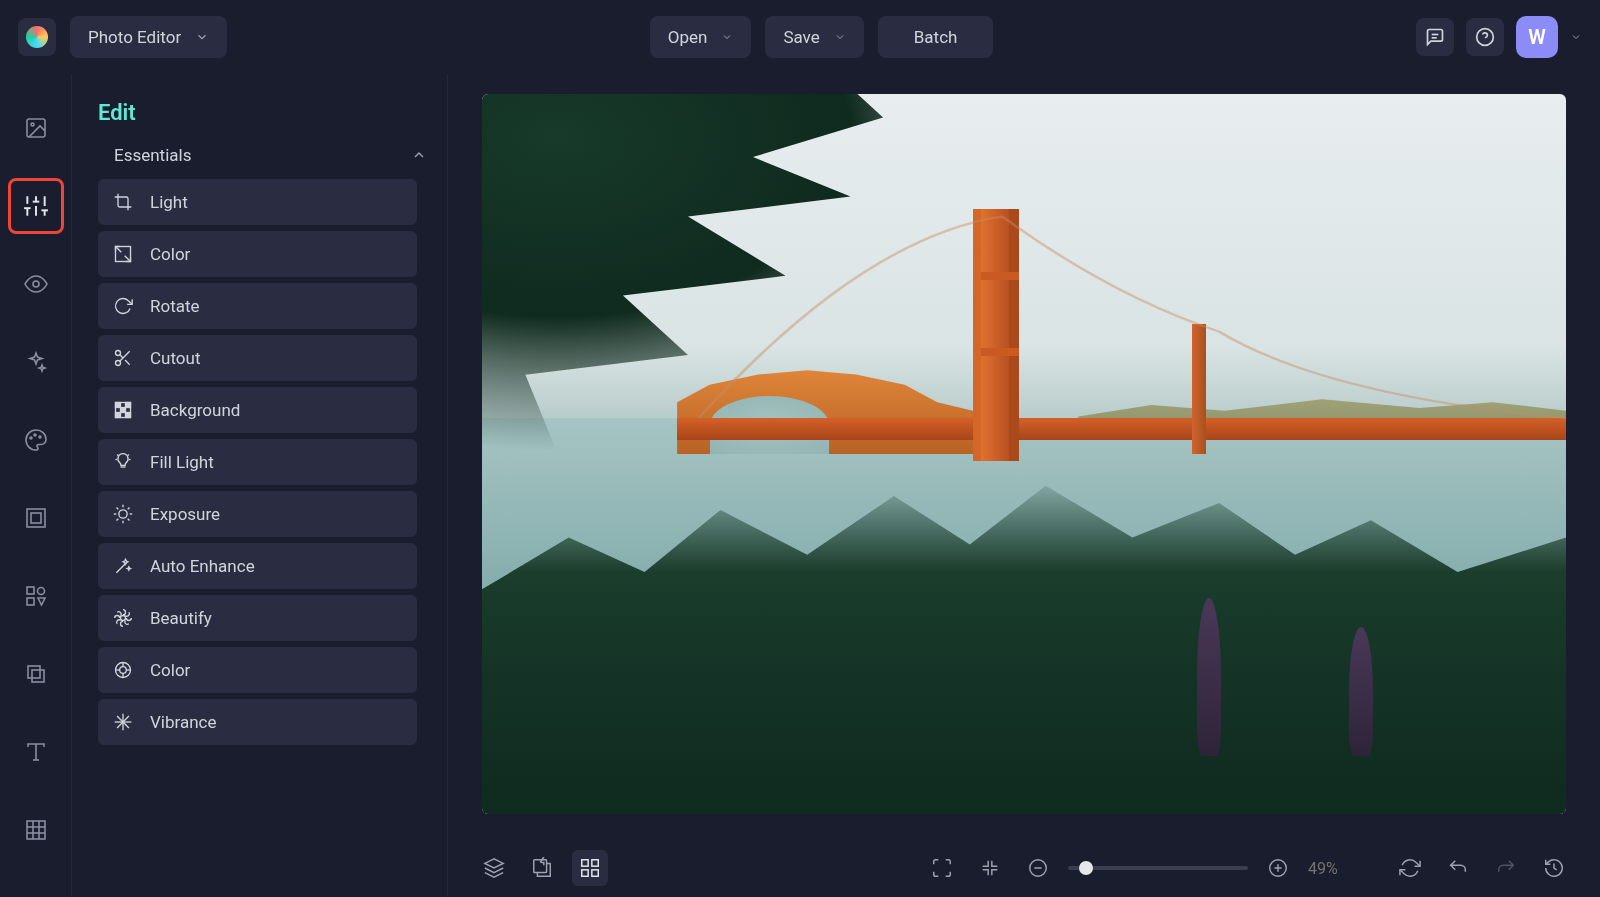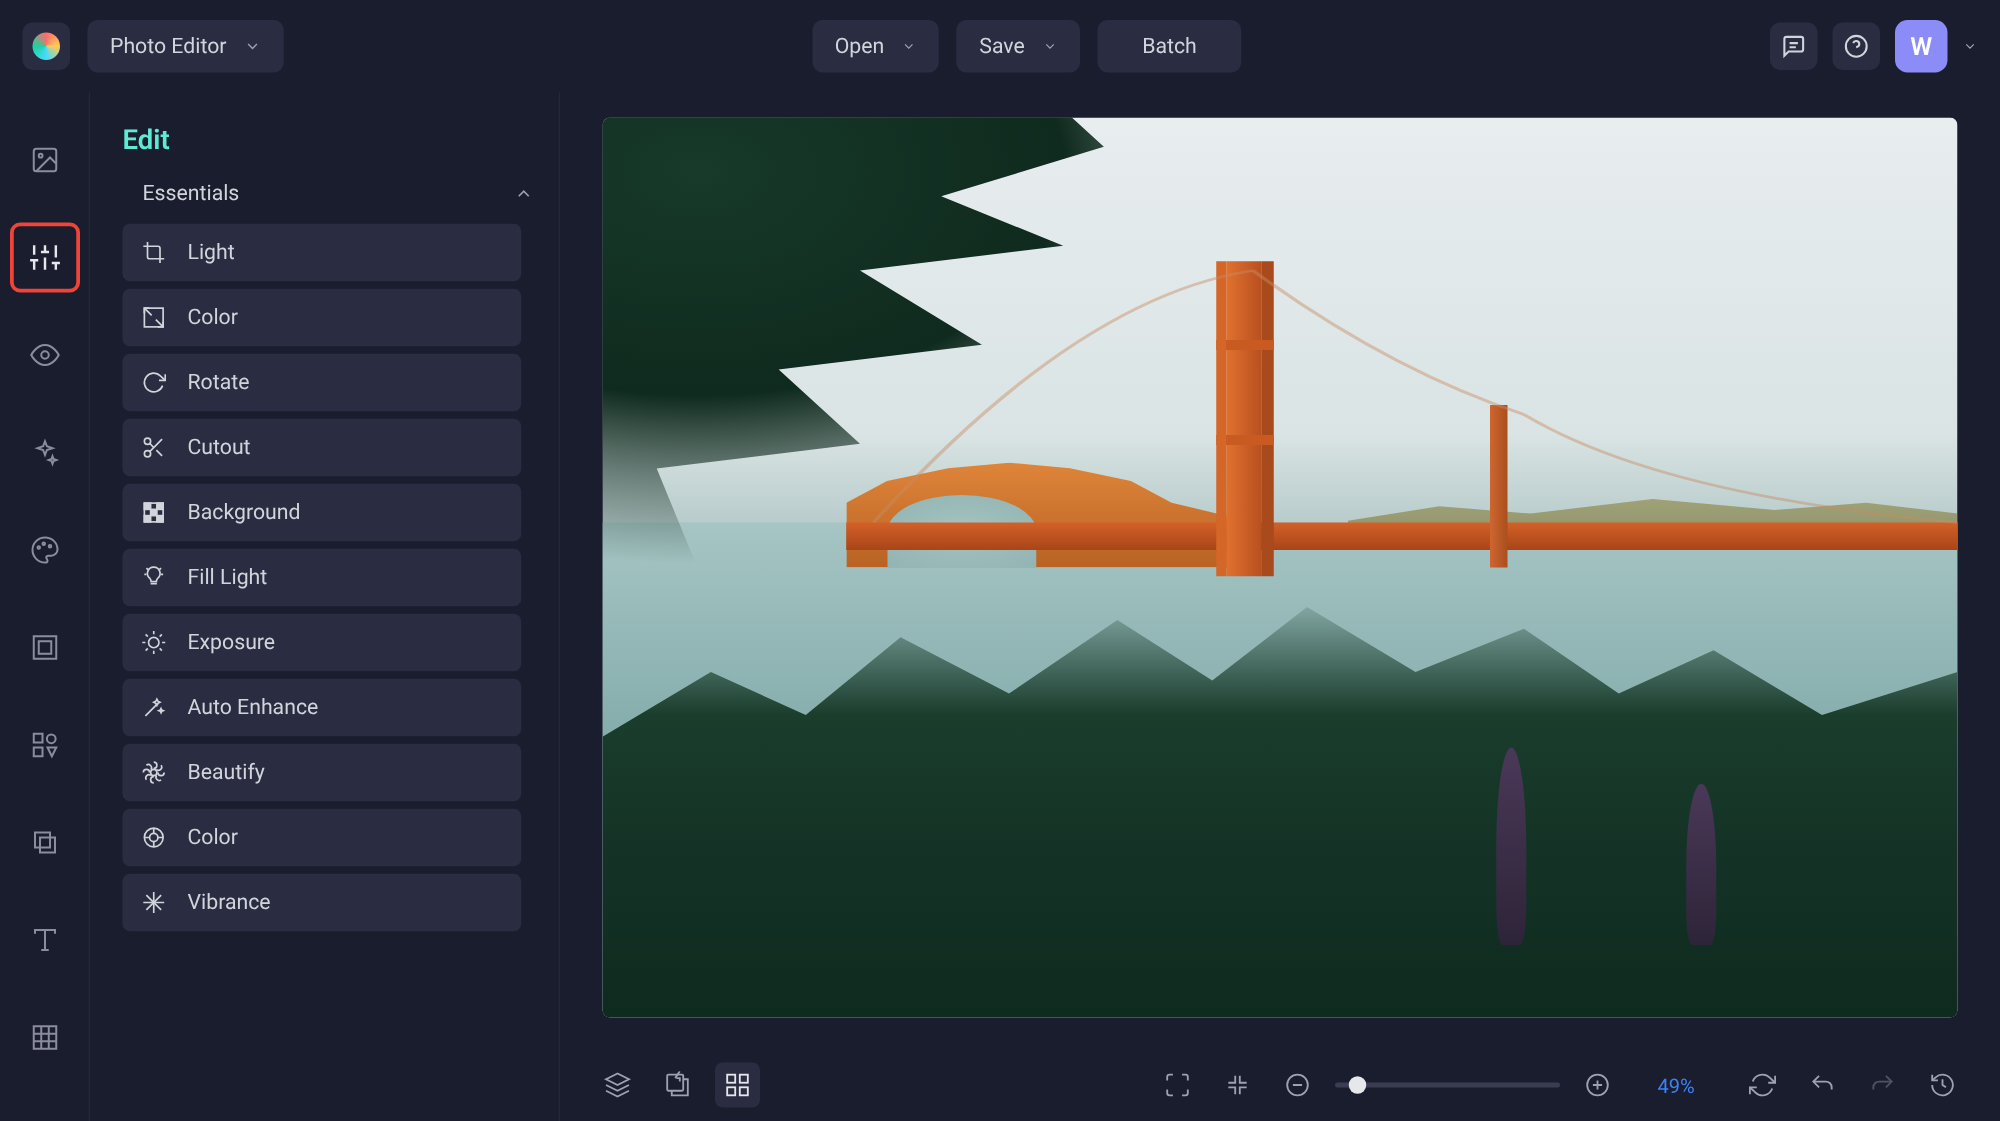--- a/index.html
+++ b/index.html
@@ -325,22 +325,21 @@
   position: absolute;
   left: 10%;
   top: 50%;
   transform: translate(-50%, -50%);
   width: 14px; height: 14px;
   border-radius: 50%;
   background: #e5e7eb;
 }
 .zoom-label {
   font-size: 16px;
-  color: #3b82f6;
-  margin-left: 18px;
+  color: #737373;
 }
 svg { display: block; }
 </style>
 </head>
 <body>
 
 <div class="header">
   <div class="logo">
     <div class="logo-inner"></div>
   </div>

